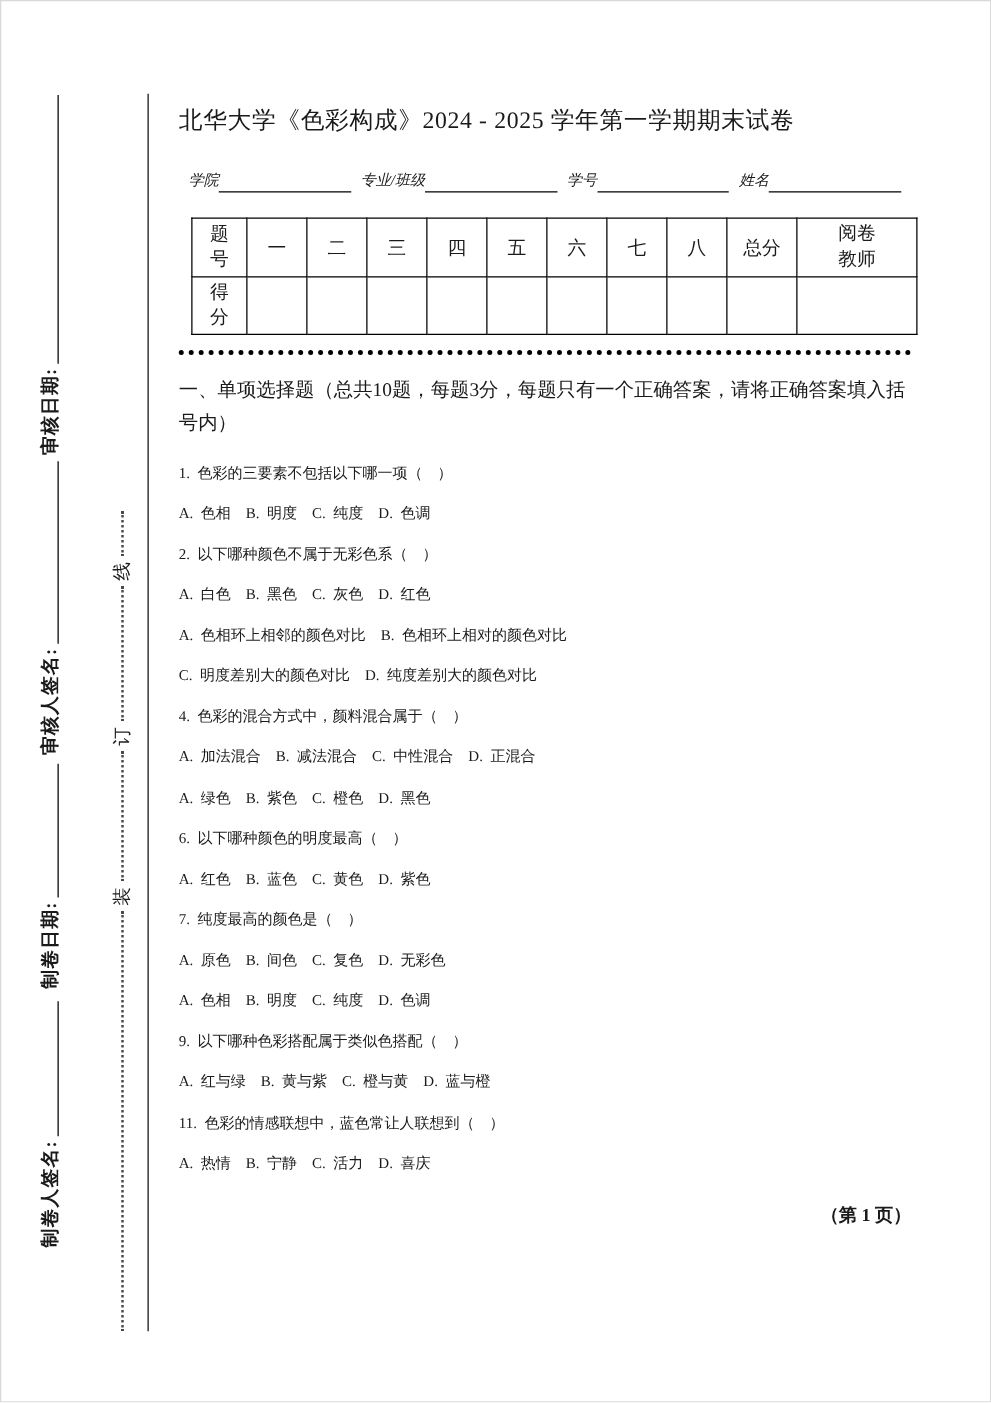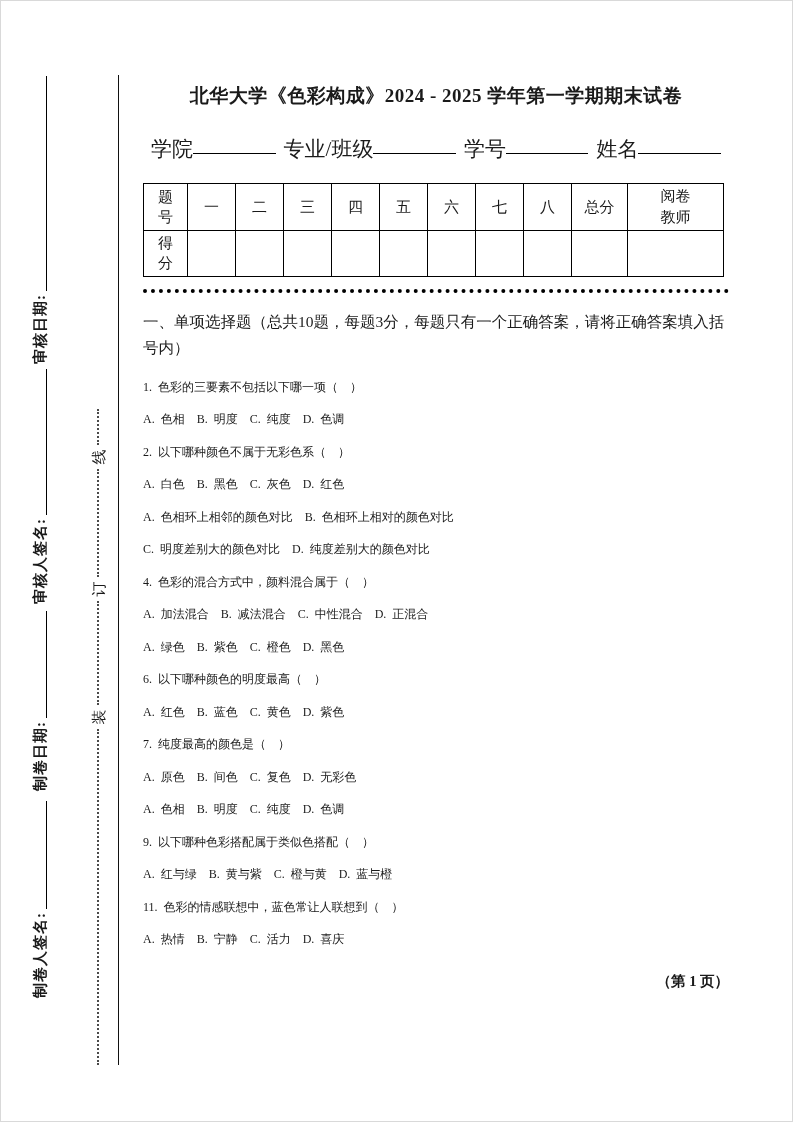--- a/index.html
+++ b/index.html
@@ -74,47 +74,48 @@
   }
 
   
   .content {
     position: absolute;
     left: 142px;
     top: 82px;
     width: 586px;
   }
   .title {
-    text-align: center;
+    text-align: left;
     font-size: 19px;
-    font-weight: bold;
+    font-weight: normal;
     letter-spacing: 0.5px;
   }
   .form-row {
     margin-top: 26px;
     display: flex;
-    align-items: flex-start;
-    font-size: 21px;
+    align-items: center;
+    font-size: 12px;
     padding: 0 8px;
+    font-style: italic;
   }
   .flabel { flex: 0 0 auto; }
   .fline {
     flex: 1 1 auto;
     border-bottom: 1.2px solid #000;
     height: 19px;
     margin-right: 8px;
   }
   .fline:last-child { margin-right: 0; }
 
   table.score {
     margin-top: 20px;
     border-collapse: collapse;
     table-layout: fixed;
     width: 580px;
-    margin-left: 0;
+    margin-left: 10px;
   }
   table.score td {
     border: 1.3px solid #000;
     text-align: center;
     vertical-align: middle;
     font-size: 15px;
     padding: 2px 1px;
   }
   tr.r1 { height: 46px; }
   tr.r2 { height: 38px; }

